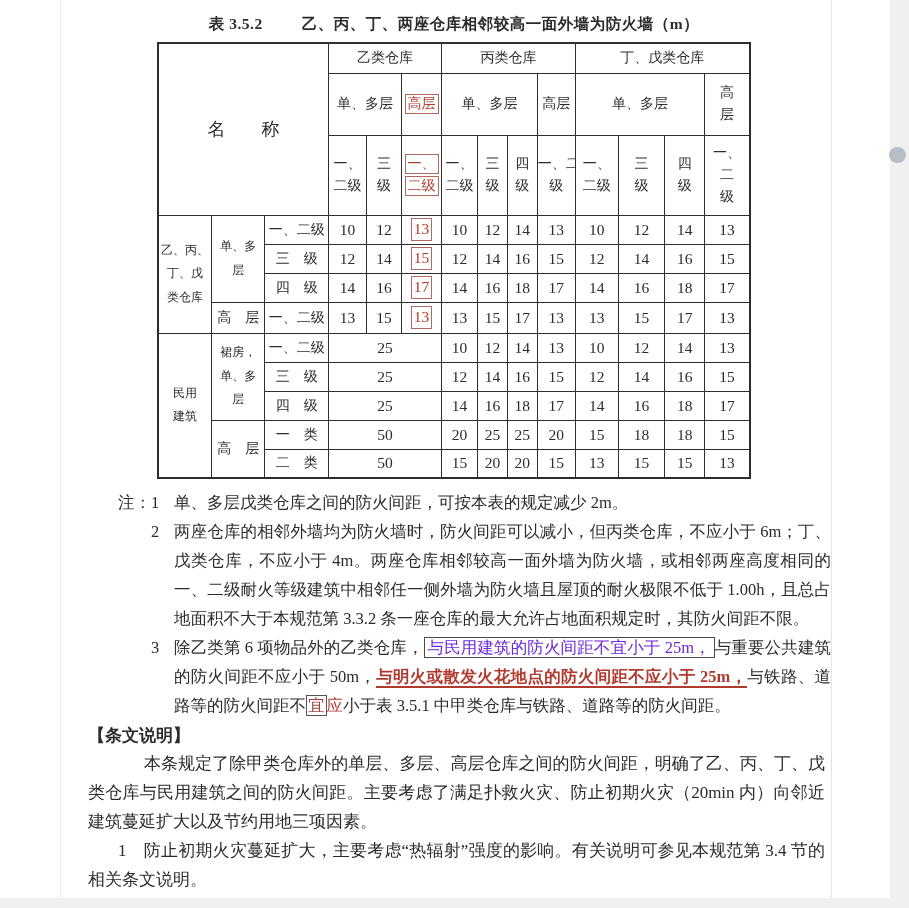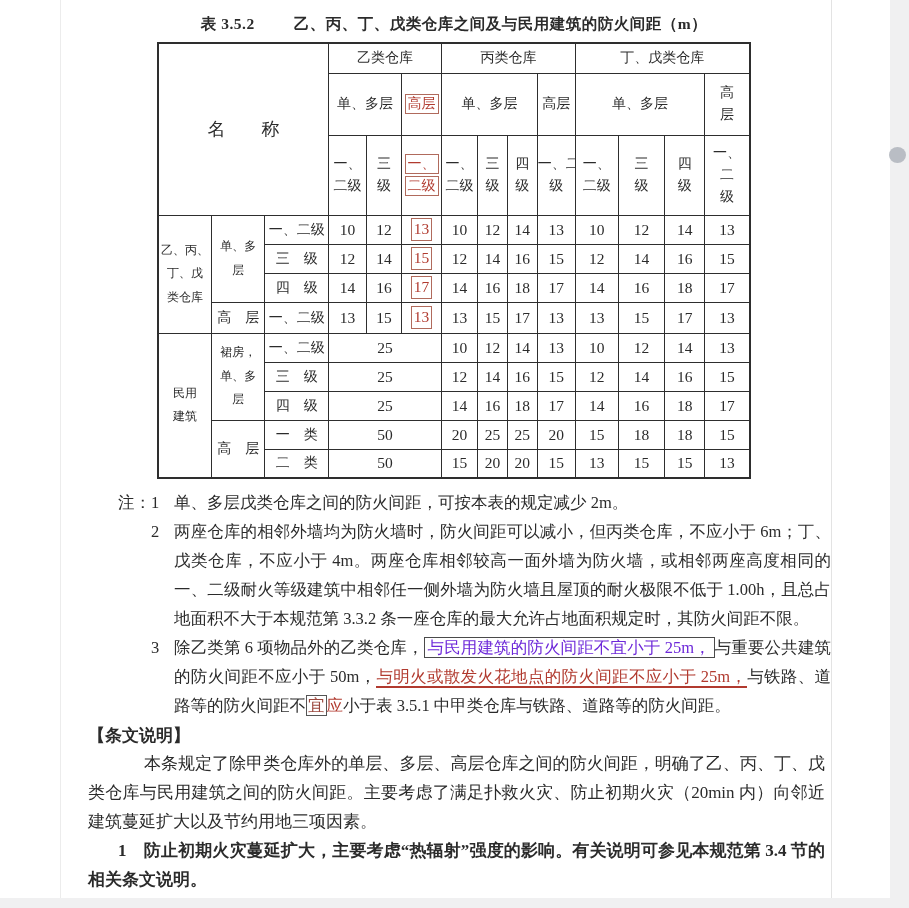--- a/index.html
+++ b/index.html
@@ -29,37 +29,37 @@
        line-height:1.3;margin:1px 0;}
   tr.hr1{height:30px;} tr.hr2{height:62px;margin-top:21px;} tr.hr3{height:80px;}
   tr.br{height:29px;} tr.br4{height:31px;}
 
   .notes{margin:9px 0 0 118px;width:713px;font-size:16.5px;line-height:29px;}
   .note-item{display:flex;align-items:flex-start;}
   .note-prefix{width:33px;flex:none;}
   .note-num{width:23px;flex:none;}
   .note-text{flex:1;text-align:justify;}
   .box-red{color:#6d28d9;border:1px solid #4a4a4a;padding:0 3px;}
-  .ul-red{color:#b13a2f;border-bottom:2px solid #b13a2f;}
+  .ul-red{color:#b13a2f;border-bottom:2px solid #b13a2f;font-weight:bold;}
   .box-dark{color:#9a463c;border:1px solid #555;padding:0 1px;}
   .red{color:#b13a2f;}
 
   .commentary{margin:2px 0 0 88px;width:737px;font-size:17px;line-height:29px;}
   .commentary-heading{font-weight:bold;line-height:27px;}
   .commentary p{margin:0;text-indent:56px;text-align:justify;}
-  .commentary p.numbered{text-indent:30px;font-weight:bold;}
+  .commentary p.numbered{text-indent:30px;}
 </style>
 </head>
 <body>
 
 <div class="doc">
 
   <div class="tbl-title">
     <span>表 3.5.2</span>
-    <span>乙、丙、丁、戊类仓库之间及与民用建筑的防火间距（m）</span>
+    <span>乙、丙、丁、两座仓库相邻较高一面外墙为防火墙（m）</span>
   </div>
 
   <table class="fire">
     <colgroup>
       <col style="width:52px">
         <col style="width:52px">
         <col style="width:62px">
       <col style="width:37px">
         <col style="width:34px">
         <col style="width:39px">

